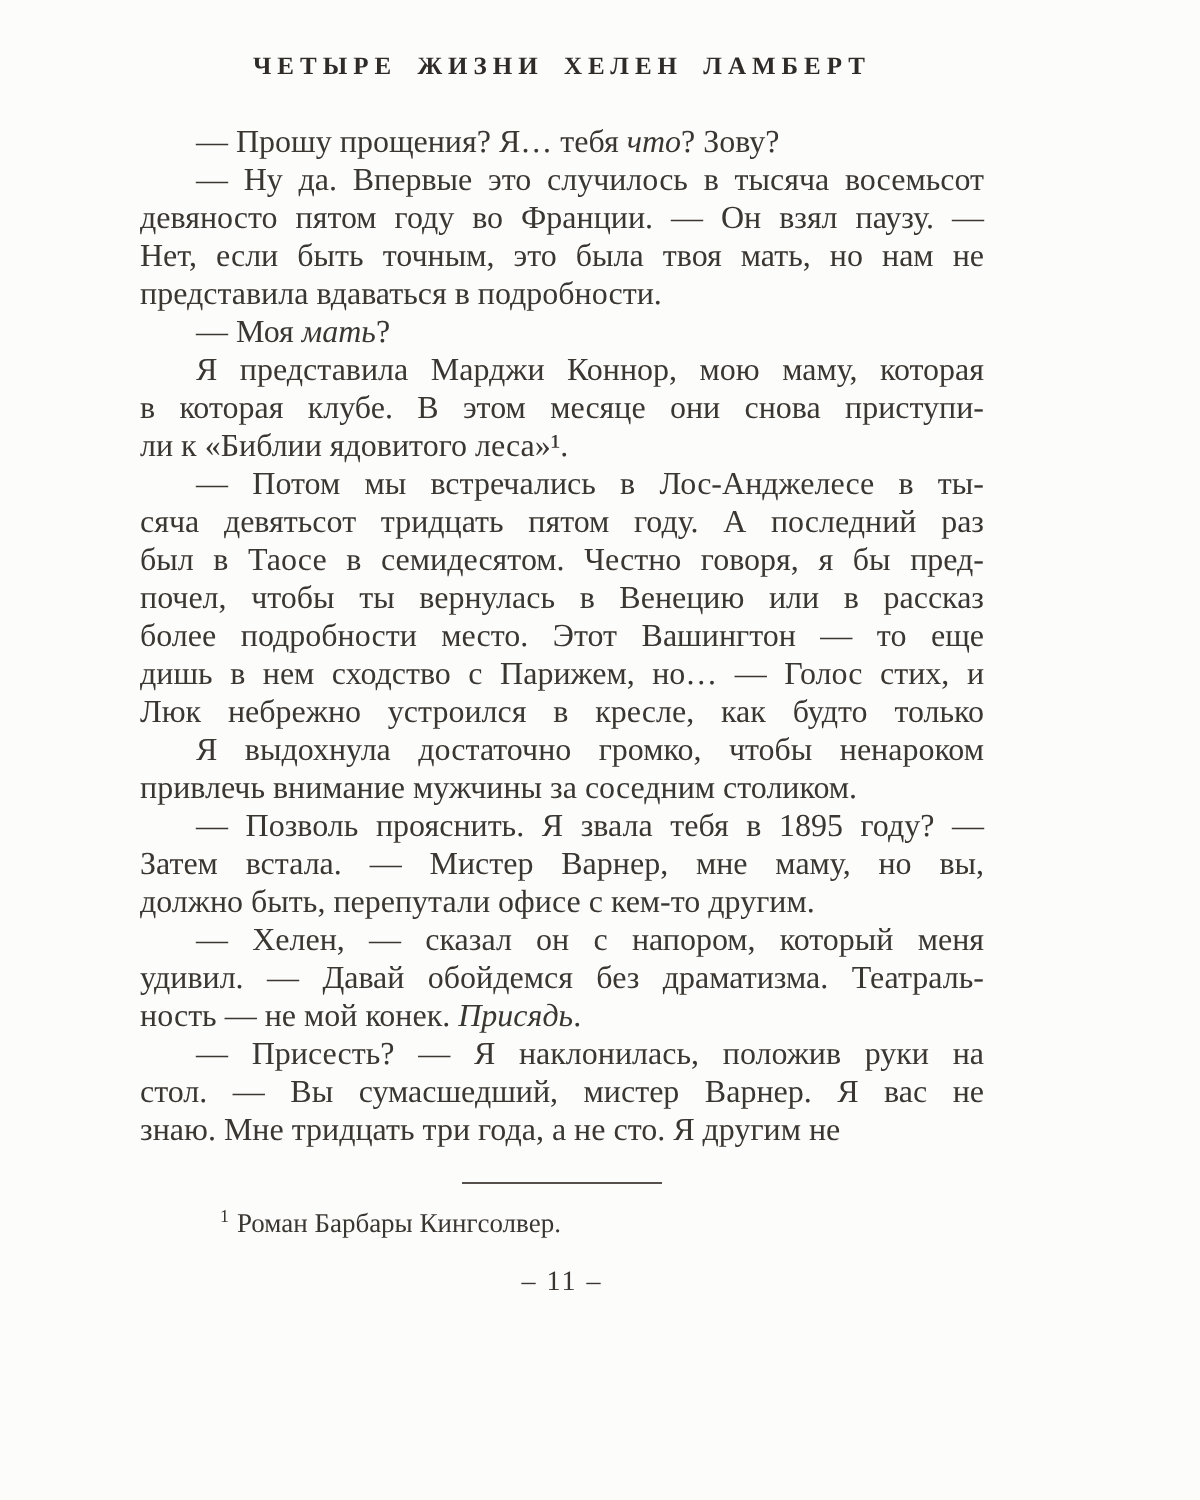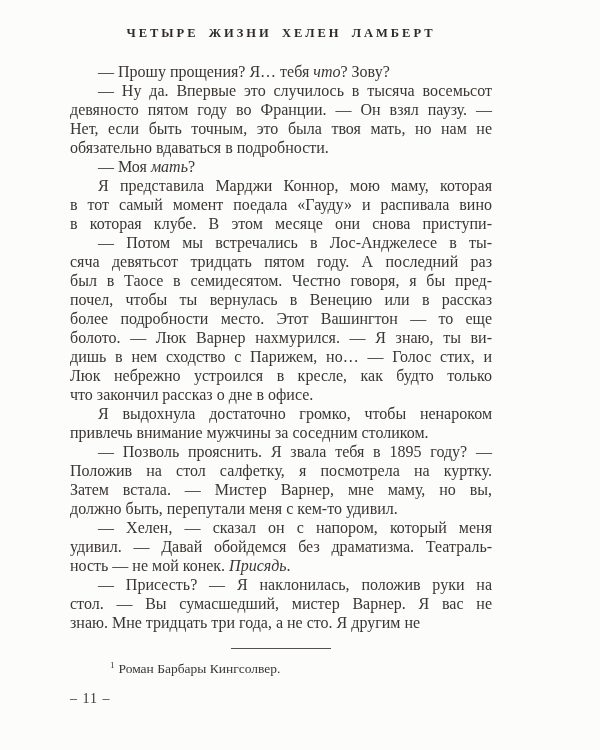--- a/index.html
+++ b/index.html
@@ -61,69 +61,67 @@
     line-height: 17px;
     text-indent: 40px;
   }
   .fn-marker {
     font-size: 9px;
     vertical-align: 5px;
     margin-right: 4px;
   }
   .page-number {
     margin-top: 14px;
+    text-align: center;
     font-size: 14px;
     letter-spacing: 1px;
   }
 </style>
 </head>
 <body>
 
 <div class="page">
   <div class="content">
     <div class="running-title">ЧЕТЫРЕ ЖИЗНИ ХЕЛЕН ЛАМБЕРТ</div>
 
     <div class="body-text">
         <div class="paragraph">
           <div class="line first last">— Прошу прощения? Я… тебя <i>что</i>? Зову?</div>
         </div>
         <div class="paragraph">
           <div class="line first">— Ну да. Впервые это случилось в тысяча восемьсот</div>
           <div class="line">девяносто пятом году во Франции. — Он взял паузу. —</div>
           <div class="line">Нет, если быть точным, это была твоя мать, но нам не</div>
-          <div class="line last">обязательно вдаваться в подробности.</div>
+          <div class="line last">представила вдаваться в подробности.</div>
         </div>
         <div class="paragraph">
           <div class="line first last">— Моя <i>мать</i>?</div>
         </div>
         <div class="paragraph">
           <div class="line first">Я представила Марджи Коннор, мою маму, которая</div>
-          <div class="line">в тот самый момент поедала «Гауду» и распивала вино</div>
           <div class="line">в которая клубе. В этом месяце они снова приступи-</div>
+          <div class="line last">ли к «Библии ядовитого леса»¹.</div>
         </div>
         <div class="paragraph">
           <div class="line first">— Потом мы встречались в Лос-Анджелесе в ты-</div>
           <div class="line">сяча девятьсот тридцать пятом году. А последний раз</div>
           <div class="line">был в Таосе в семидесятом. Честно говоря, я бы пред-</div>
           <div class="line">почел, чтобы ты вернулась в Венецию или в рассказ</div>
           <div class="line">более подробности место. Этот Вашингтон — то еще</div>
-          <div class="line">болото. — Люк Варнер нахмурился. — Я знаю, ты ви-</div>
           <div class="line">дишь в нем сходство с Парижем, но… — Голос стих, и</div>
           <div class="line">Люк небрежно устроился в кресле, как будто только</div>
-          <div class="line last">что закончил рассказ о дне в офисе.</div>
         </div>
         <div class="paragraph">
           <div class="line first">Я выдохнула достаточно громко, чтобы ненароком</div>
           <div class="line last">привлечь внимание мужчины за соседним столиком.</div>
         </div>
         <div class="paragraph">
           <div class="line first">— Позволь прояснить. Я звала тебя в 1895 году? —</div>
-          <div class="line">Положив на стол салфетку, я посмотрела на куртку.</div>
           <div class="line">Затем встала. — Мистер Варнер, мне маму, но вы,</div>
-          <div class="line last">должно быть, перепутали меня с кем-то удивил.</div>
+          <div class="line last">должно быть, перепутали офисе с кем-то другим.</div>
         </div>
         <div class="paragraph">
           <div class="line first">— Хелен, — сказал он с напором, который меня</div>
           <div class="line">удивил. — Давай обойдемся без драматизма. Театраль-</div>
           <div class="line last">ность — не мой конек. <i>Присядь</i>.</div>
         </div>
         <div class="paragraph">
           <div class="line first">— Присесть? — Я наклонилась, положив руки на</div>
           <div class="line">стол. — Вы сумасшедший, мистер Варнер. Я вас не</div>
           <div class="line last">знаю. Мне тридцать три года, а не сто. Я другим не</div>

